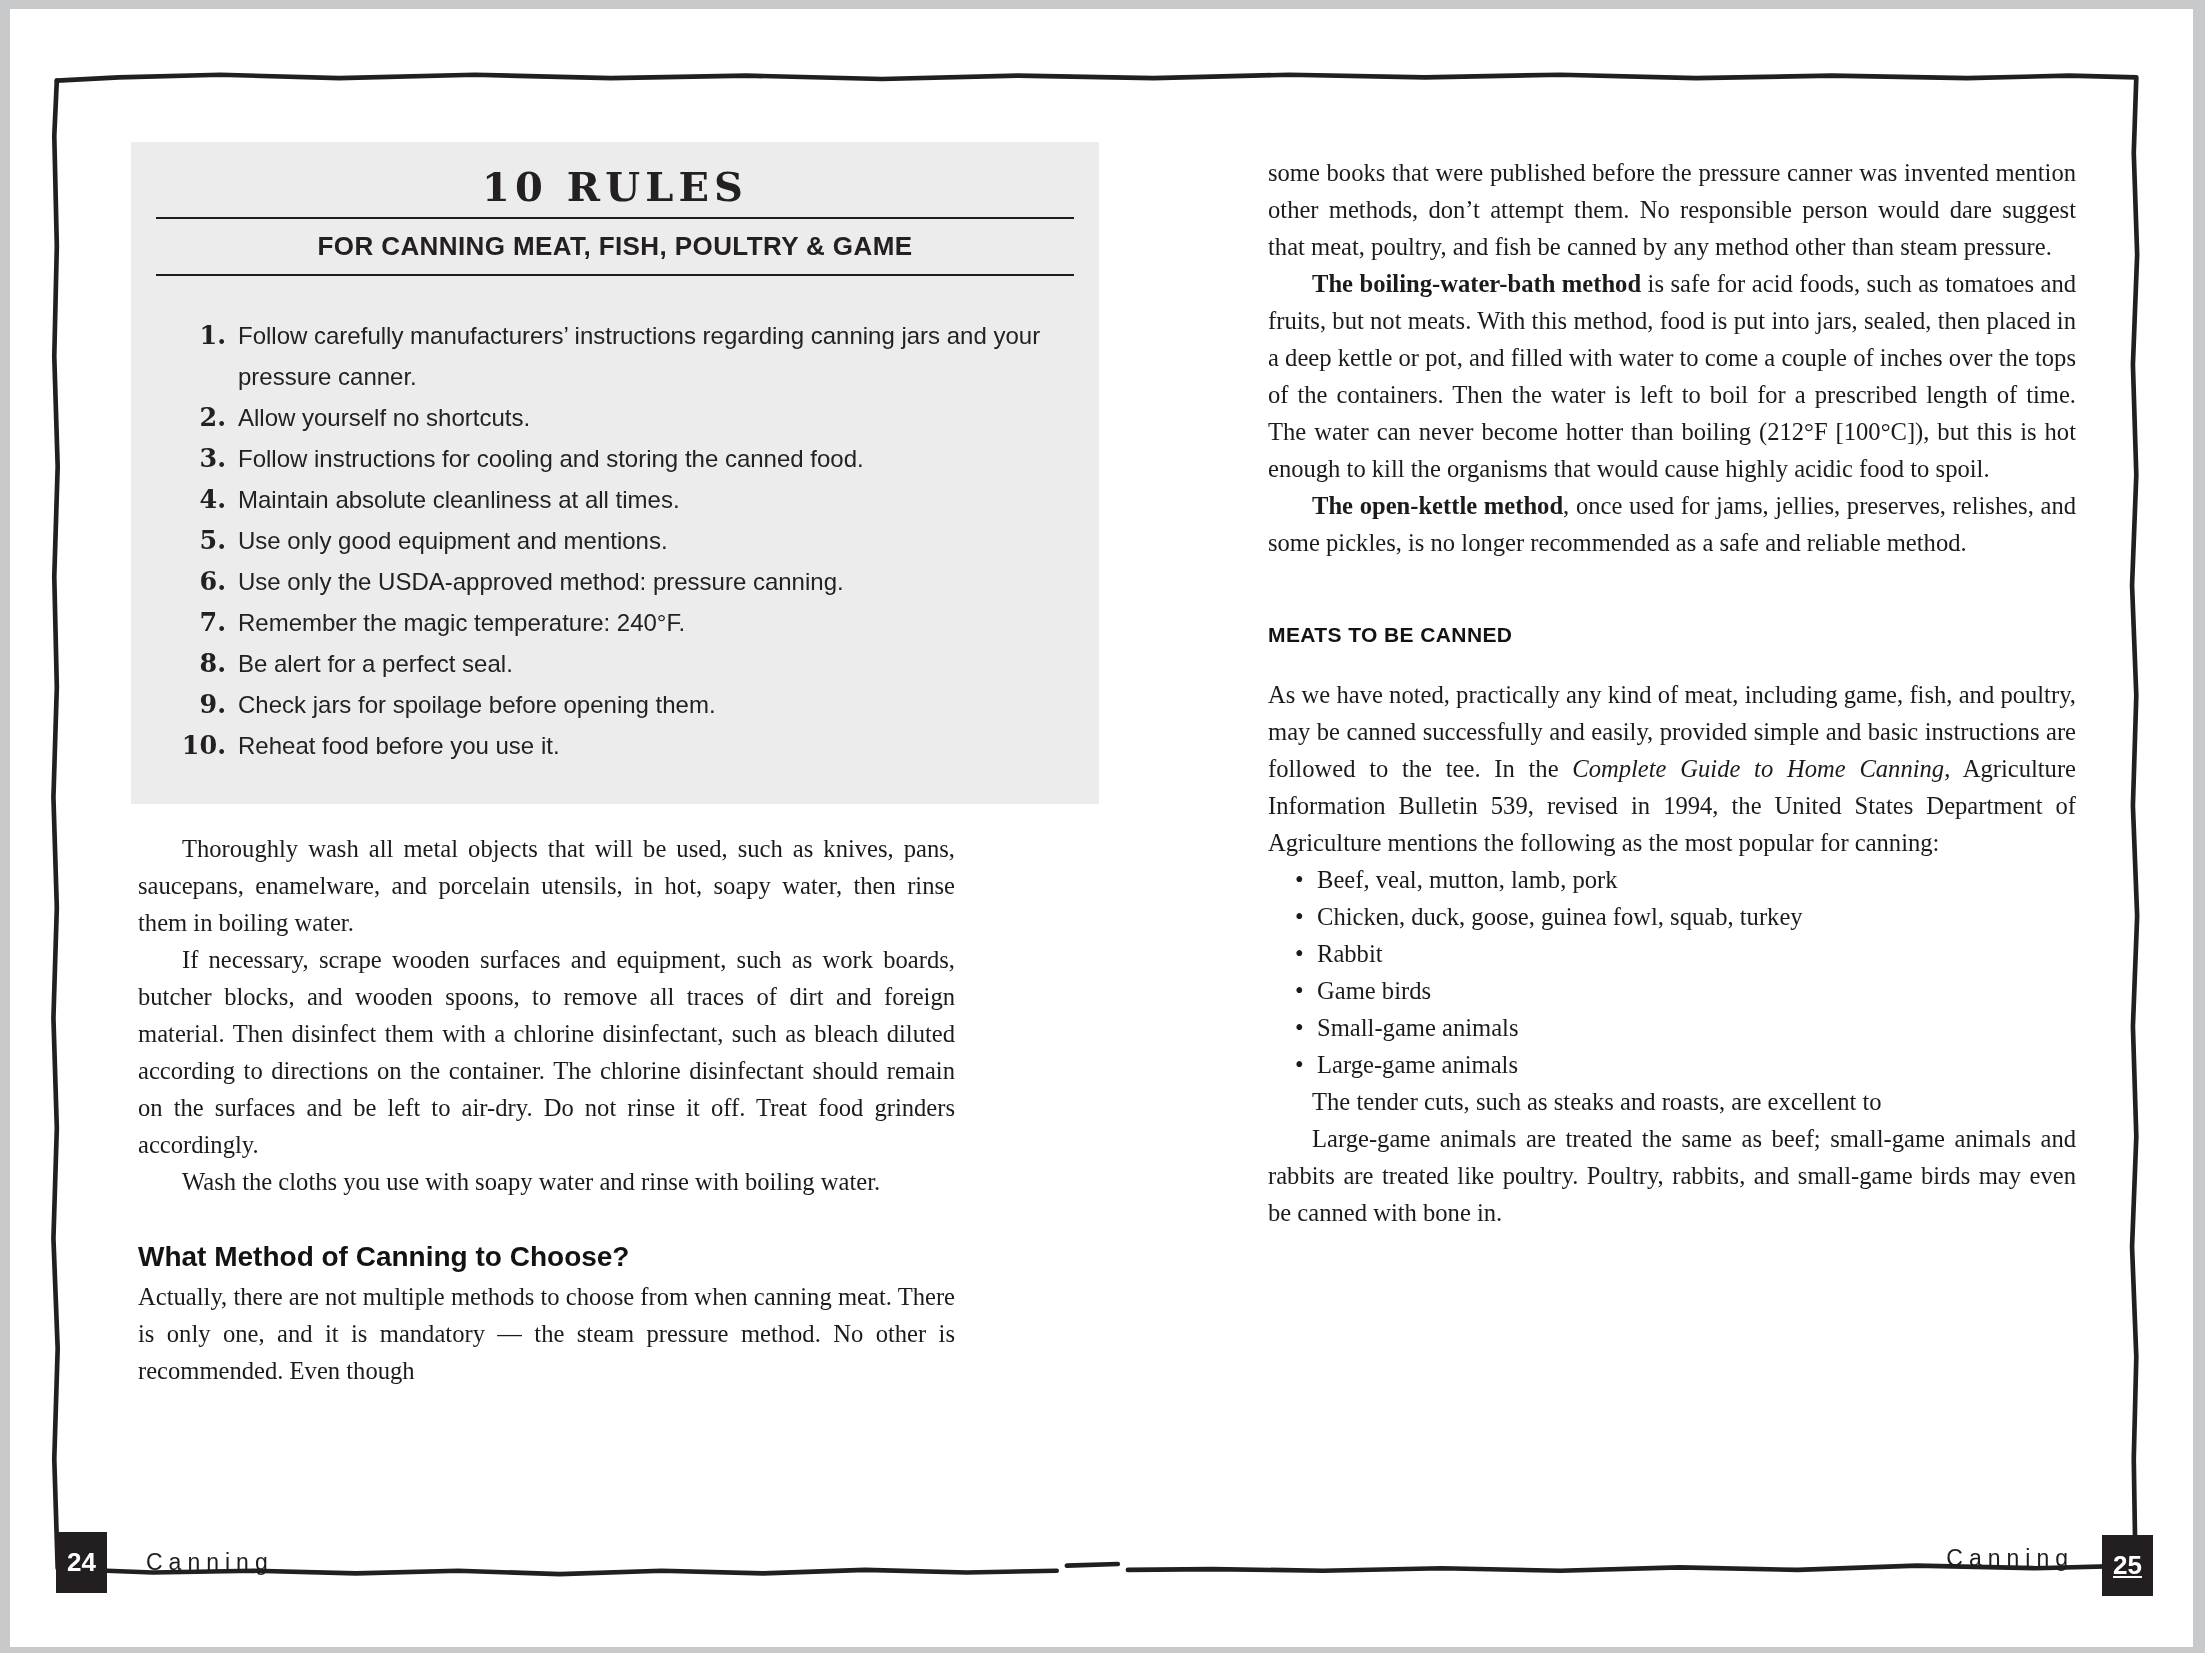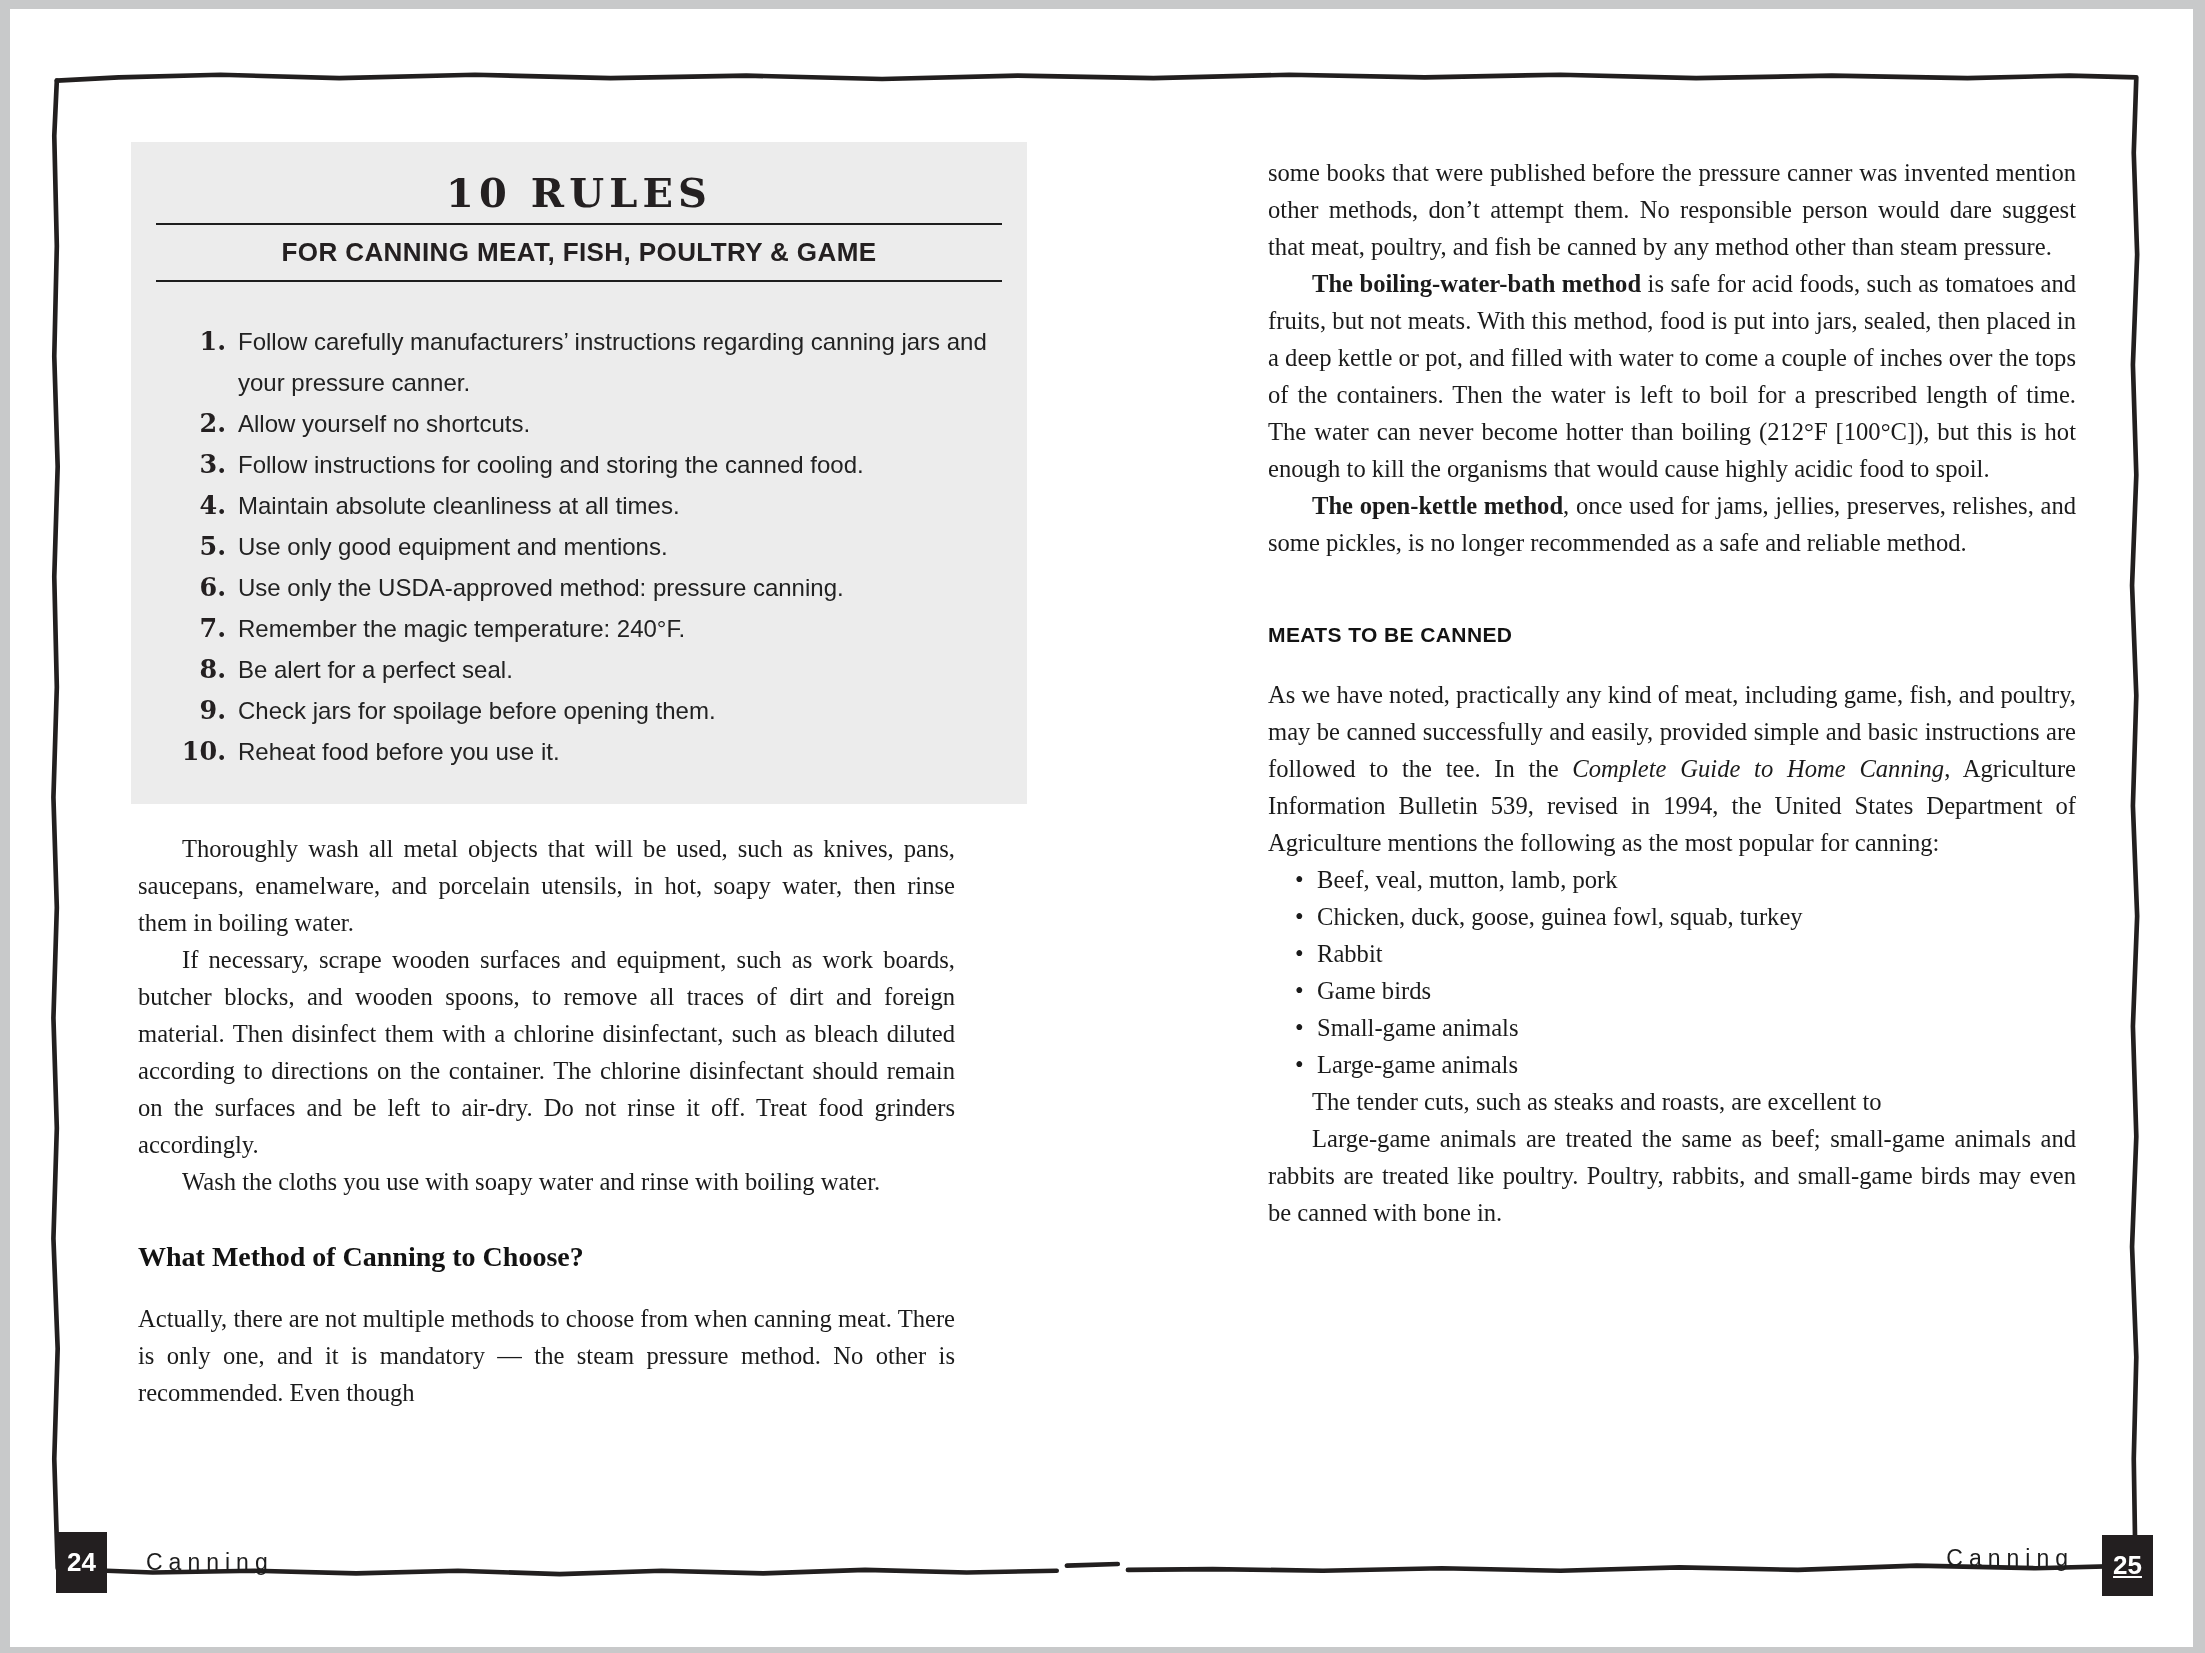--- a/index.html
+++ b/index.html
@@ -11,22 +11,22 @@
     overflow:hidden;
   }
   .sheet{
     position:absolute;left:10.2px;top:8.5px;width:2183px;height:1638px;
     background:#ffffff;
   }
   svg.border-art{position:absolute;left:0;top:0;width:2205px;height:1654px;pointer-events:none;}
 
   
   .rules-box{
-    position:absolute;left:131px;top:142px;width:896px;height:662px;
-    background:#ececec;box-sizing:border-box;padding-top:28px;
+    position:absolute;left:131px;top:142px;width:968px;height:662px;
+    background:#ececec;box-sizing:border-box;padding-top:22px;
   }
   .rules-title{
     margin:0;text-align:center;
     font-family:"DejaVu Serif",serif;font-weight:700;
     font-size:40px;line-height:46px;letter-spacing:5.1px;color:#242021;
   }
   .rule-line{height:2.5px;background:#1d1d1d;margin:6.8px 25.4px 0 25.4px;}
   .rules-subtitle{
     margin:10.2px 0 0 0;text-align:center;
     font-family:Liberation Sans, sans-serif;font-weight:700;
@@ -48,23 +48,23 @@
   .body-text{
     position:absolute;text-align:justify;
     font-size:24.6px;line-height:37px;color:#1b1b1b;
   }
   .body-text p{margin:0;}
   .body-text p.ind{text-indent:44px;}
   .left-body{left:138px;top:830px;width:817px;}
   .right-body{left:1268px;top:154px;width:808px;}
 
   h3.subhead{
-    font-family:Liberation Serif, serif;font-weight:700;
+    font-family:Liberation Sans, sans-serif;font-weight:700;
     font-size:28px;line-height:36px;color:#131313;
-    margin:39px 0 25px 0;text-align:left;text-indent:0;
+    margin:39px 0 3px 0;text-align:left;text-indent:0;
   }
   h3.section{
     font-family:"Liberation Sans",sans-serif;font-weight:700;
     font-size:21px;line-height:39px;color:#131313;
     margin:54px 0 22px 0;text-align:left;letter-spacing:0.4px;
   }
   .b{font-weight:bold;}
   .i{font-style:italic;}
 
   .bullet-row{display:flex;text-align:left;}

